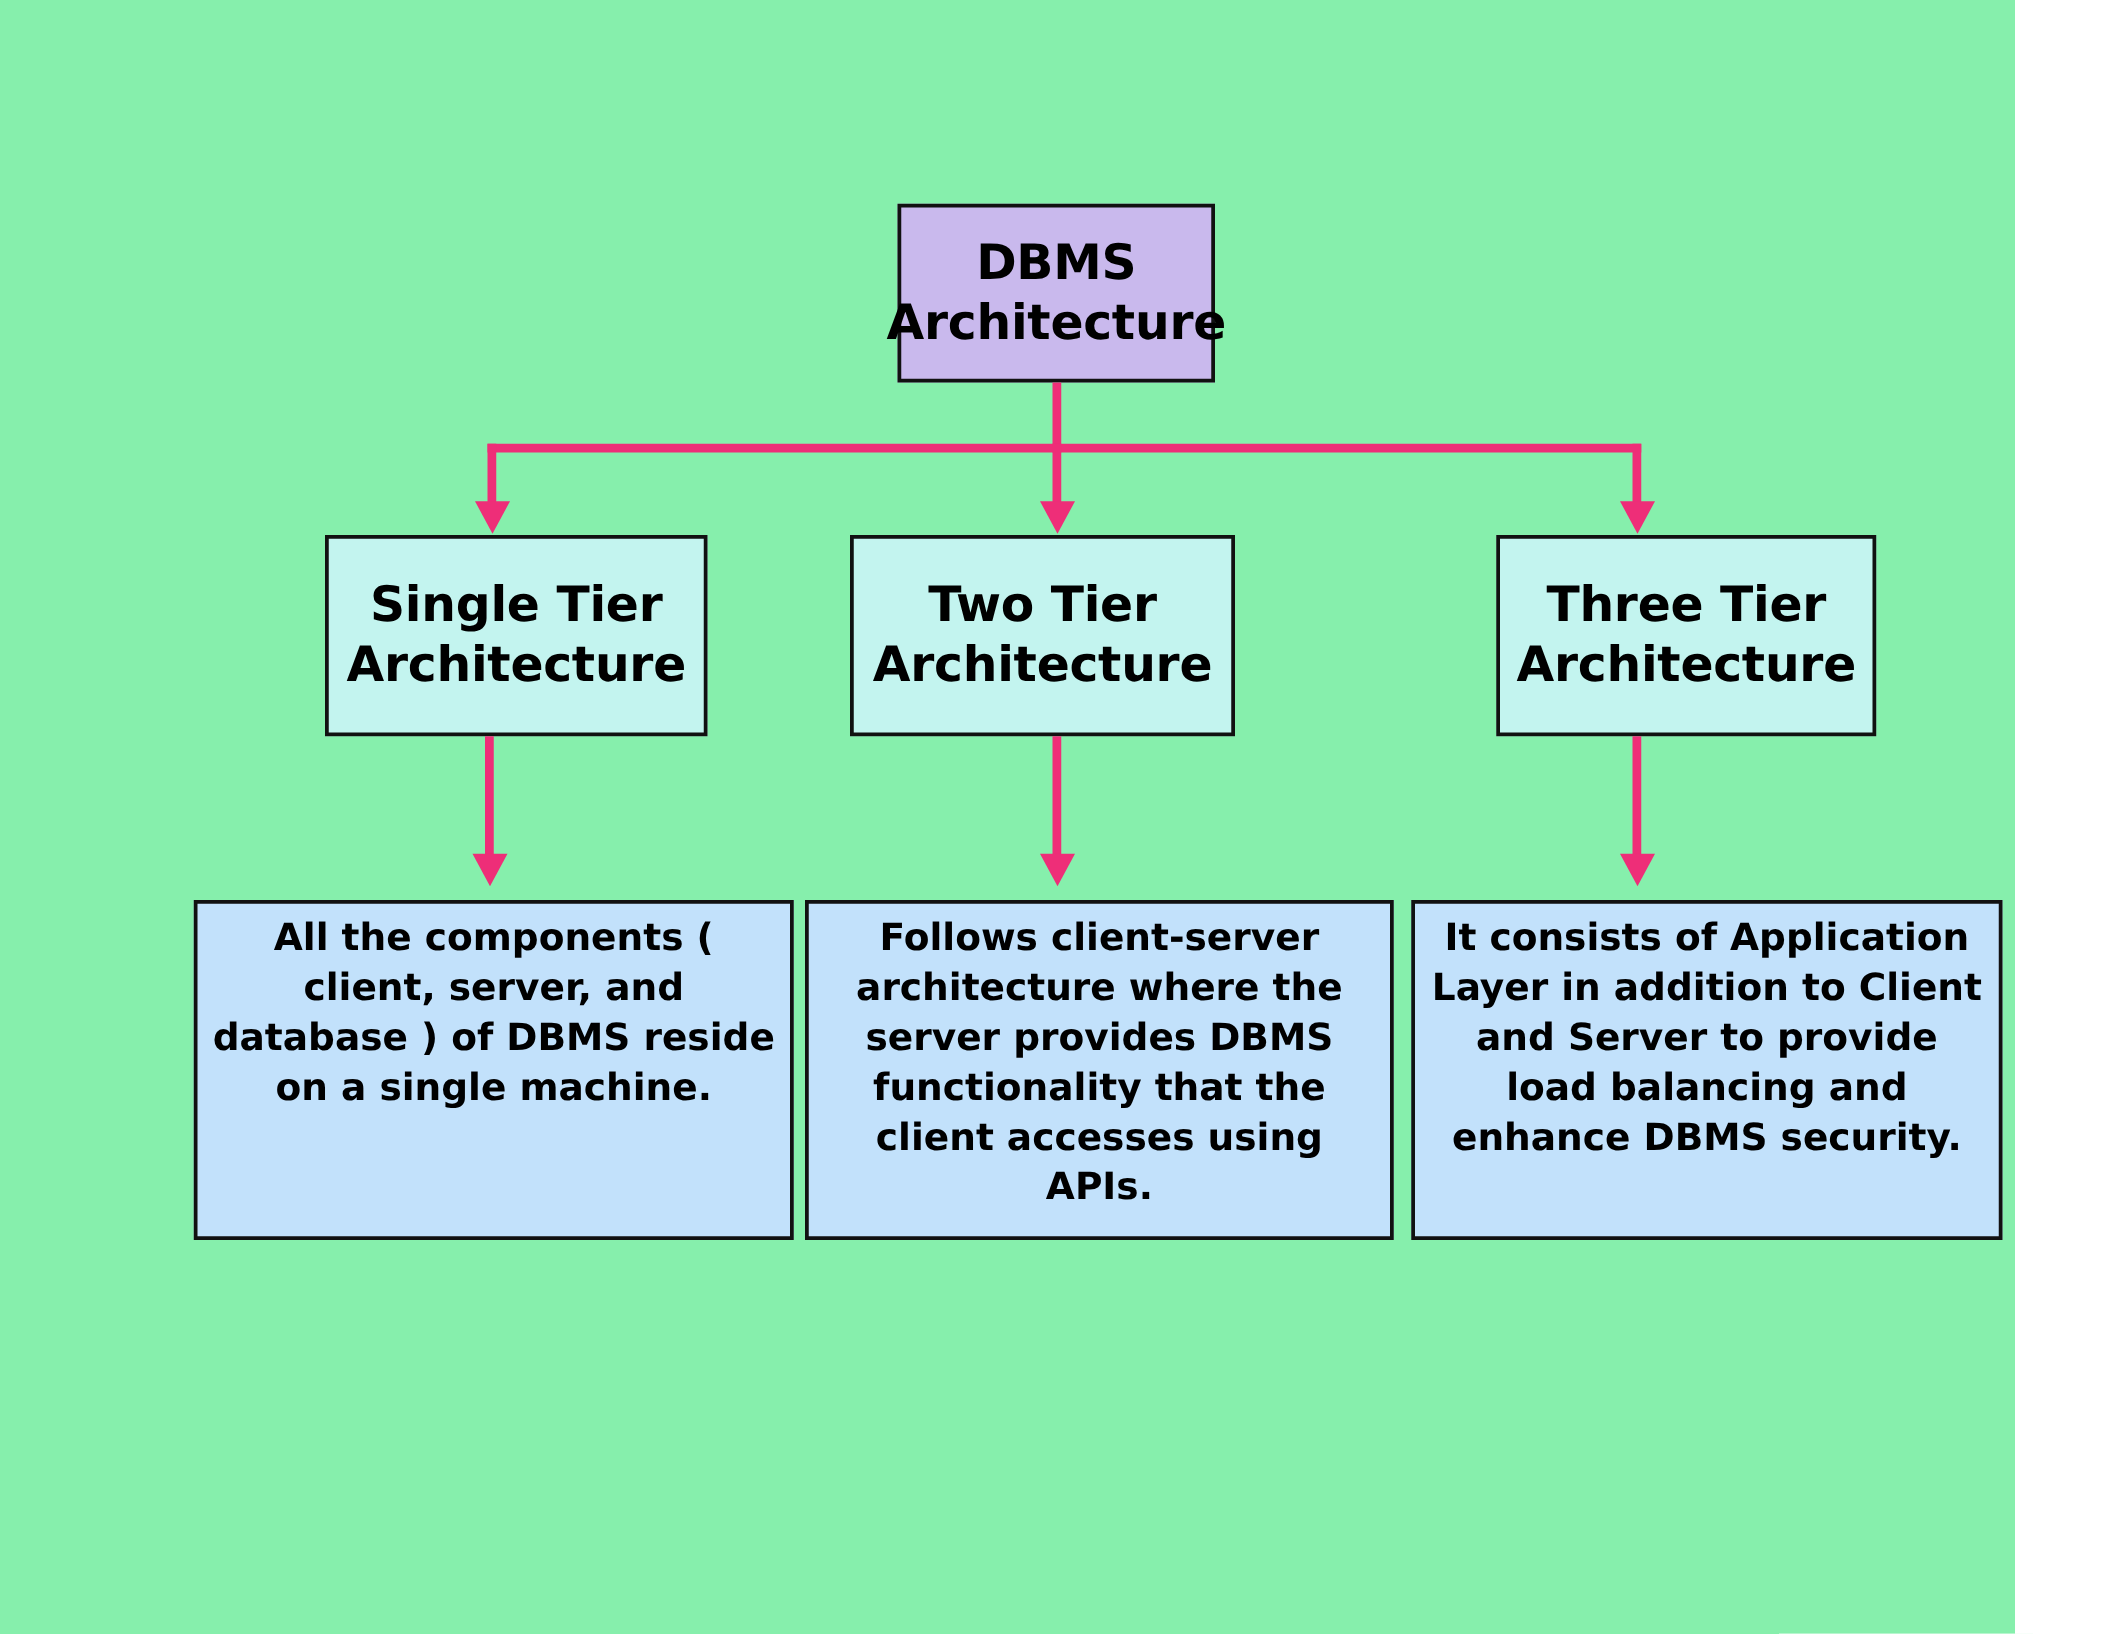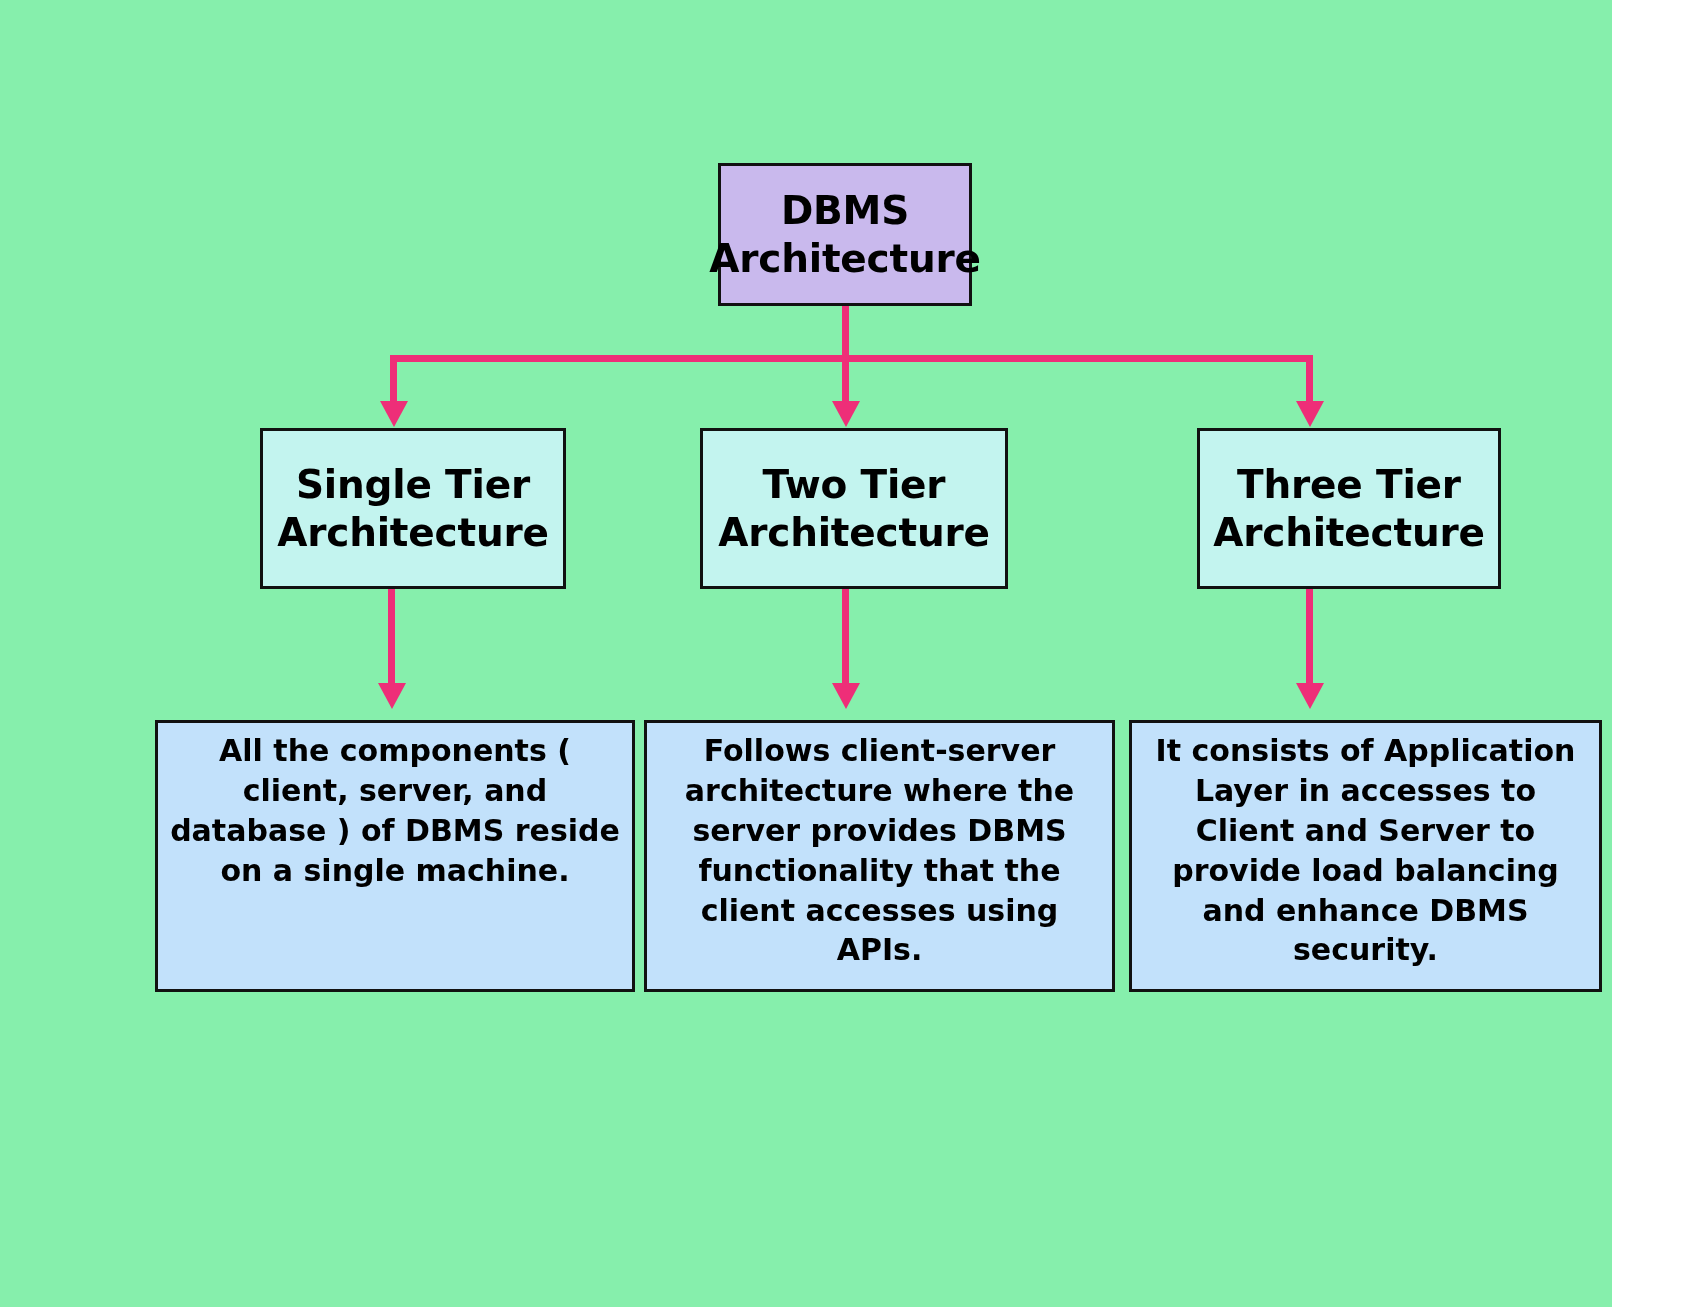--- a/index.html
+++ b/index.html
@@ -45,21 +45,21 @@
   }
 
   .node-tier {
     top: 428px;
     height: 161px;
     background: #C3F4EF;
     font-size: 39px;
     letter-spacing: -0.2px;
   }
   .tier-1 { left: 243px;  width: 306px; margin-left: 17px; }
-  .tier-2 { left: 700px;  width: 308px; }
+  .tier-2 { left: 680px;  width: 308px; }
   .tier-3 { left: 1197px; width: 304px; }
 
   .node-desc {
     top: 720px;
     height: 272px;
     background: #C2E1FB;
     font-size: 30px;
     font-weight: 700;
     line-height: 1.33;
     align-items: flex-start;
@@ -173,17 +173,17 @@
   <div class="arrowhead head-d2"></div>
   <div class="arrowhead head-d3"></div>
 
   <div class="node node-desc desc-1">
     <div class="desc-inner">All the components ( client, server, and database ) of DBMS reside on a single machine.</div>
   </div>
   <div class="node node-desc desc-2">
     <div class="desc-inner">Follows client-server architecture where the server provides DBMS functionality that the client accesses using APIs.</div>
   </div>
   <div class="node node-desc desc-3">
-    <div class="desc-inner">It consists of Application Layer in accesses to Client and Server to provide load balancing and enhance DBMS security.</div>
+    <div class="desc-inner">It consists of Application Layer in addition to Client and Server to provide load balancing and enhance DBMS security.</div>
   </div>
 
 
 </div>
 
 </body></html>

